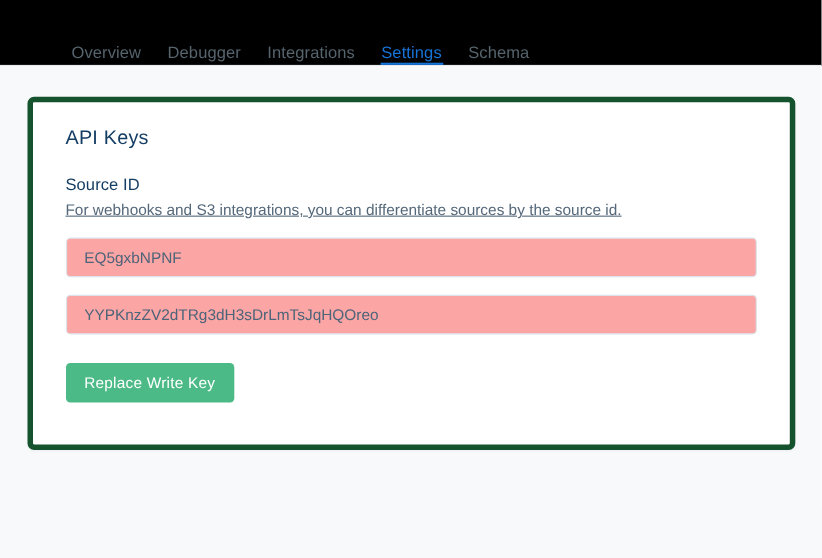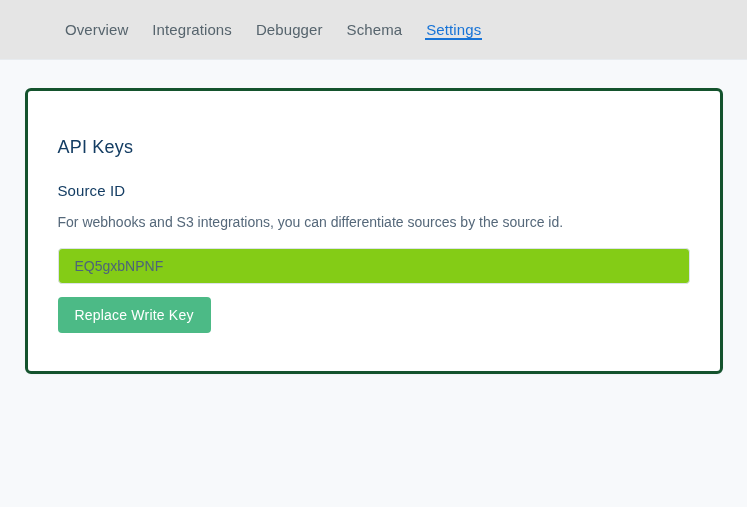--- a/index.html
+++ b/index.html
@@ -4,24 +4,24 @@
 <style>
   * { box-sizing: border-box; margin: 0; padding: 0; }
   html, body {
     width: 747px; height: 507px;
     font-family: "Liberation Sans", sans-serif;
     background: #ffffff;
     overflow: hidden;
   }
   .topnav {
     height: 60px;
-    background: #e5e5e5;
+    background: #000000;
     border-bottom: 1px solid #e7ebef;
     display: flex;
-    align-items: center;
+    align-items: flex-end;
     padding-left: 64px;
   }
   .tab {
     display: flex;
     align-items: center;
     margin-right: 22px;
     padding: 2px 1px 0 1px;
     font-size: 15px;
     color: #56646d;
     border-bottom: 2px solid transparent;
@@ -34,94 +34,95 @@
   }
   .page {
     height: 447px;
     background: #f7f9fb;
     padding-top: 28px;
   }
   .card {
     width: 698px;
     margin: 0 auto;
     background: #ffffff;
-    border: 3px solid #14532d;
+    border: 5px solid #14532d;
     border-radius: 6px;
     box-shadow: 0 1px 2px rgba(23, 43, 77, 0.03);
-    padding: 43px 30px 38px 30px;
+    padding: 19px 30px 38px 30px;
   }
   .card-title {
     font-size: 18px;
     line-height: 26px;
     font-weight: 500;
     color: #143d63;
     letter-spacing: 0.2px;
   }
   .field-label {
     margin-top: 20px;
     font-size: 15px;
     line-height: 22px;
     font-weight: 400;
     color: #143d63;
     letter-spacing: 0.1px;
   }
   .field-desc {
-    margin-top: 10px;
     font-size: 14px;
     line-height: 20px;
     color: #55687a;
+    text-decoration: underline;
   }
   .text-input {
     display: block;
     margin-top: 16px;
     width: 100%;
     height: 36px;
     padding: 0 16px;
     font-family: "Liberation Sans", sans-serif;
     font-size: 14px;
     color: #4d6479;
-    background: #84cc16;
+    background: #fca5a5;
     border: 1px solid #dbe2e9;
     border-radius: 4px;
     outline: none;
   }
   .btn-green {
     display: inline-block;
-    margin-top: 13px;
+    margin-top: 26px;
     height: 36px;
     padding: 0 17px;
     font-family: "Liberation Sans", sans-serif;
     font-size: 14px;
     letter-spacing: 0.2px;
     color: #ffffff;
     background: #4cba86;
     border: none;
     border-radius: 4px;
     cursor: pointer;
   }
 </style>
 </head>
 <body>
 
 <nav class="topnav">
   <div class="tab">Overview</div>
+  <div class="tab">Debugger</div>
   <div class="tab">Integrations</div>
-  <div class="tab">Debugger</div>
+  <div class="tab active">Settings</div>
   <div class="tab">Schema</div>
-  <div class="tab active">Settings</div>
 </nav>
 
 <main class="page">
   <section class="card">
     <h1 class="card-title">API Keys</h1>
 
     <div>
       <h2 class="field-label">Source ID</h2>
       <p class="field-desc">For webhooks and S3 integrations, you can differentiate sources by the source id.</p>
       <input class="text-input" type="text" value="EQ5gxbNPNF" style="">
     </div>
 
     <div>
+      <input class="text-input" type="text" value="YYPKnzZV2dTRg3dH3sDrLmTsJqHQOreo" style="">
     </div>
 
     <button class="btn-green">Replace Write Key</button>
   </section>
 </main>
 
 </body></html>

